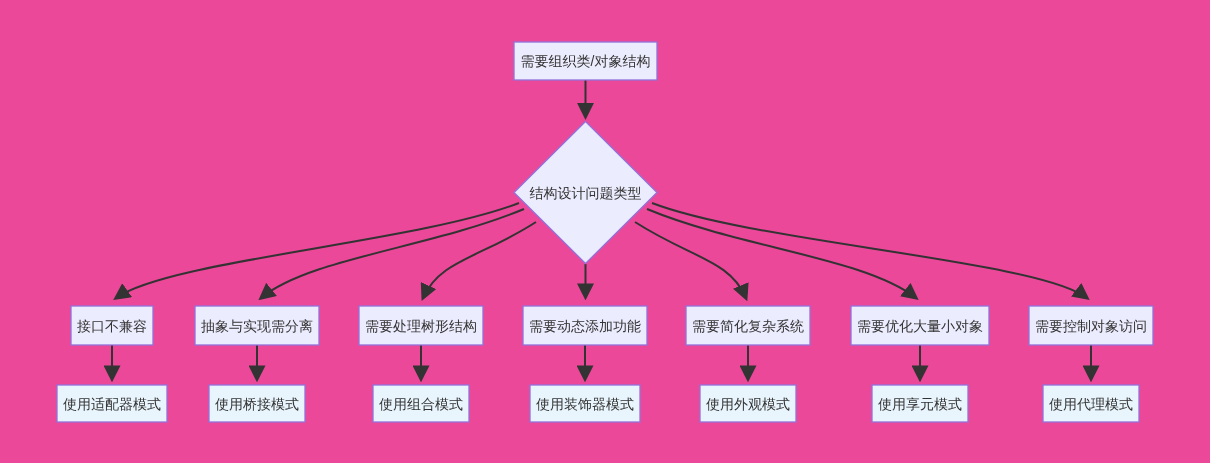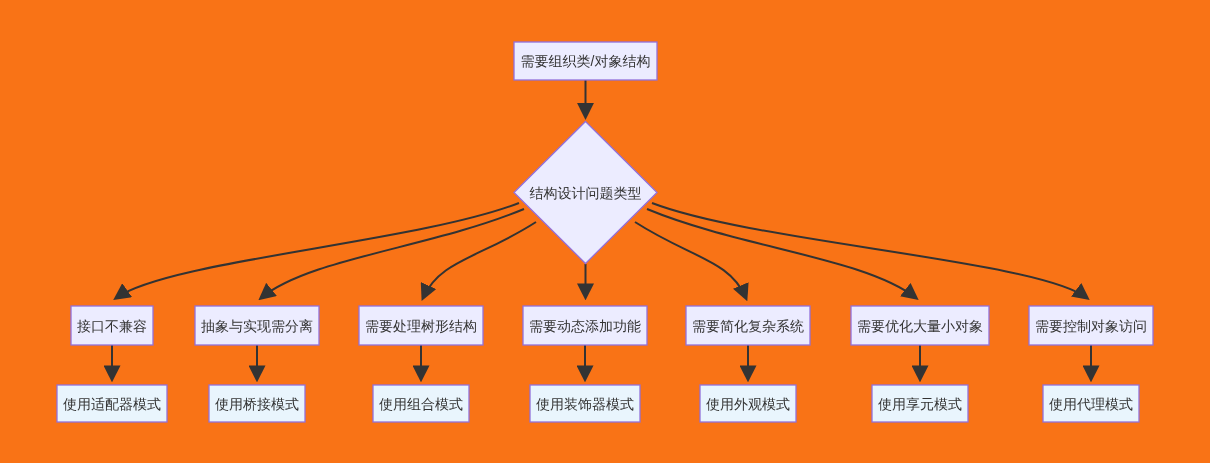--- a/index.html
+++ b/index.html
@@ -4,21 +4,21 @@
 <style>
   html, body {
     margin: 0;
     padding: 0;
     background: #ffffff;
   }
   .canvas {
     position: relative;
     width: 1210px;
     height: 463px;
-    background: #f97316;
+    background: #ec4899;
     overflow: hidden;
     font-family: "Liberation Sans", "DejaVu Sans", sans-serif;
   }
   svg text {
     font-family: "Liberation Sans", "DejaVu Sans", sans-serif;
     font-size: 14px;
   }
 </style>
 </head>
 <body>

